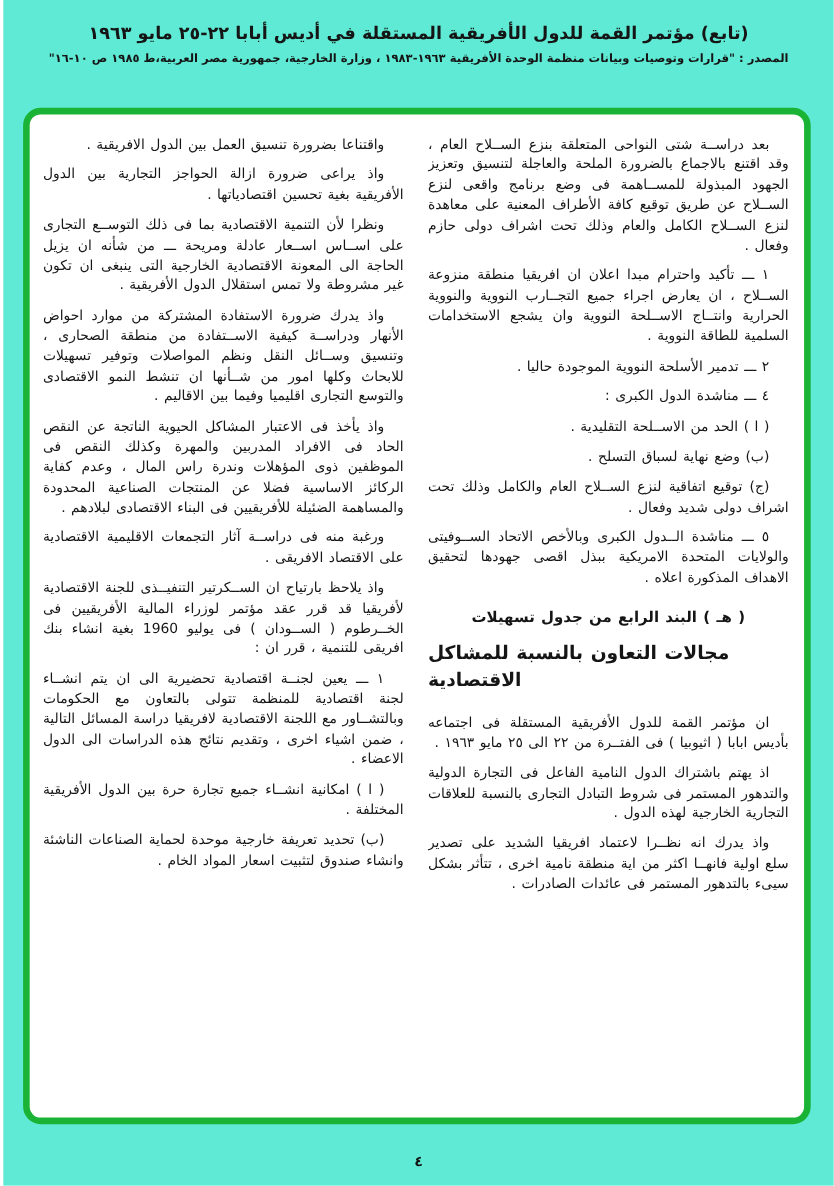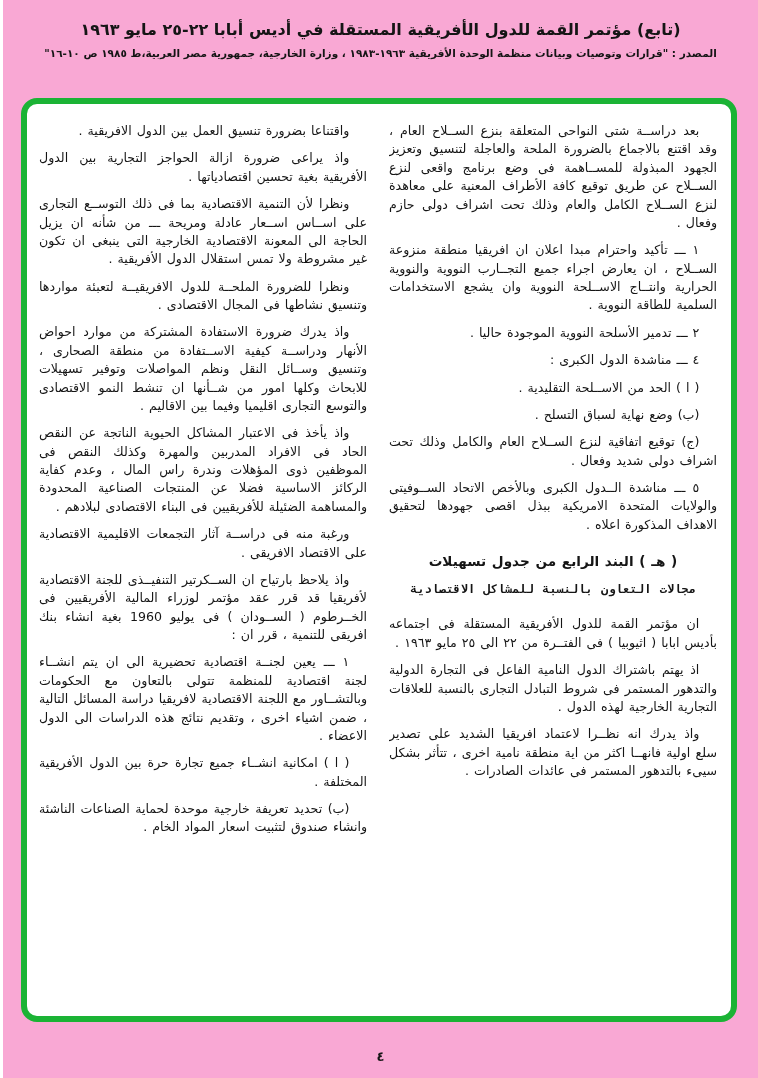--- a/index.html
+++ b/index.html
@@ -5,21 +5,21 @@
   html, body {
     margin: 0; padding: 0;
     background: #ffffff;
     font-family: "DejaVu Sans", sans-serif;
     color: #151515;
   }
   .page {
     position: relative;
     width: 755px;
     height: 1078px;
-    background: #f9a8d4;
+    background: #5eead4;
     overflow: hidden;
     direction: rtl;
   }
   .header {
     position: absolute;
     top: 20px; right: 0; left: 0;
     text-align: center;
   }
   .doc-title {
     font-size: 16px;
@@ -66,25 +66,24 @@
   }
   .section-heading {
     font-weight: bold;
     text-align: center;
     text-indent: 0 !important;
     font-size: 13.6px;
     margin: 18px 0 10px 0 !important;
   }
   .section-subheading {
     font-weight: bold;
-    text-align: center;
+    text-align: left;
     text-indent: 0 !important;
-    font-size: 12px;
+    font-size: 17px;
     margin: 0 0 16px 0 !important;
-    font-family: Liberation Mono, monospace;
   }
   .footer {
     position: absolute;
     bottom: 14px; right: 0; left: 0;
     text-align: center;
     font-size: 13px;
     font-weight: bold;
   }
 </style>
 </head>
@@ -113,21 +112,20 @@
         <p class="section-subheading">مجالات التعاون بالنسبة للمشاكل الاقتصادية</p>
         <p>ان مؤتمر القمة للدول الأفريقية المستقلة فى اجتماعه بأديس ابابا ( اثيوبيا ) فى الفتــرة من ٢٢ الى ٢٥ مايو ١٩٦٣ .</p>
         <p>اذ يهتم باشتراك الدول النامية الفاعل فى التجارة الدولية والتدهور المستمر فى شروط التبادل التجارى بالنسبة للعلاقات التجارية الخارجية لهذه الدول .</p>
         <p>واذ يدرك انه نظــرا لاعتماد افريقيا الشديد على تصدير سلع اولية فانهــا اكثر من اية منطقة نامية اخرى ، تتأثر بشكل سيىء بالتدهور المستمر فى عائدات الصادرات .</p>
       </div>
 
       <div class="column">
         <p>واقتناعا بضرورة تنسيق العمل بين الدول الافريقية .</p>
         <p>واذ يراعى ضرورة ازالة الحواجز التجارية بين الدول الأفريقية بغية تحسين اقتصادياتها .</p>
         <p>ونظرا لأن التنمية الاقتصادية بما فى ذلك التوســع التجارى على اســاس اســعار عادلة ومريحة ـــ من شأنه ان يزيل الحاجة الى المعونة الاقتصادية الخارجية التى ينبغى ان تكون غير مشروطة ولا تمس استقلال الدول الأفريقية .</p>
-        <p>ونظرا للضرورة الملحــة للدول الافريقيــة لتعبئة مواردها وتنسيق نشاطها فى المجال الاقتصادى .</p>
         <p>واذ يدرك ضرورة الاستفادة المشتركة من موارد احواض الأنهار ودراســة كيفية الاســتفادة من منطقة الصحارى ، وتنسيق وســائل النقل ونظم المواصلات وتوفير تسهيلات للابحاث وكلها امور من شــأنها ان تنشط النمو الاقتصادى والتوسع التجارى اقليميا وفيما بين الاقاليم .</p>
         <p>واذ يأخذ فى الاعتبار المشاكل الحيوية الناتجة عن النقص الحاد فى الافراد المدربين والمهرة وكذلك النقص فى الموظفين ذوى المؤهلات وندرة راس المال ، وعدم كفاية الركائز الاساسية فضلا عن المنتجات الصناعية المحدودة والمساهمة الضئيلة للأفريقيين فى البناء الاقتصادى لبلادهم .</p>
         <p>ورغبة منه فى دراســة آثار التجمعات الاقليمية الاقتصادية على الاقتصاد الافريقى .</p>
         <p>واذ يلاحظ بارتياح ان الســكرتير التنفيــذى للجنة الاقتصادية لأفريقيا قد قرر عقد مؤتمر لوزراء المالية الأفريقيين فى الخــرطوم ( الســودان ) فى يوليو 1960 بغية انشاء بنك افريقى للتنمية ، قرر ان :</p>
         <p>١ ـــ يعين لجنــة اقتصادية تحضيرية الى ان يتم انشــاء لجنة اقتصادية للمنظمة تتولى بالتعاون مع الحكومات وبالتشــاور مع اللجنة الاقتصادية لافريقيا دراسة المسائل التالية ، ضمن اشياء اخرى ، وتقديم نتائج هذه الدراسات الى الدول الاعضاء .</p>
         <p>( ا ) امكانية انشــاء جميع تجارة حرة بين الدول الأفريقية المختلفة .</p>
         <p>(ب) تحديد تعريفة خارجية موحدة لحماية الصناعات الناشئة وانشاء صندوق لتثبيت اسعار المواد الخام .</p>
       </div>
 
     </div>

